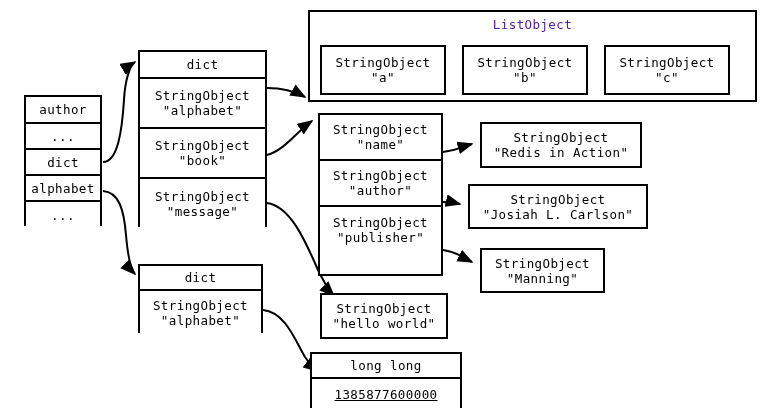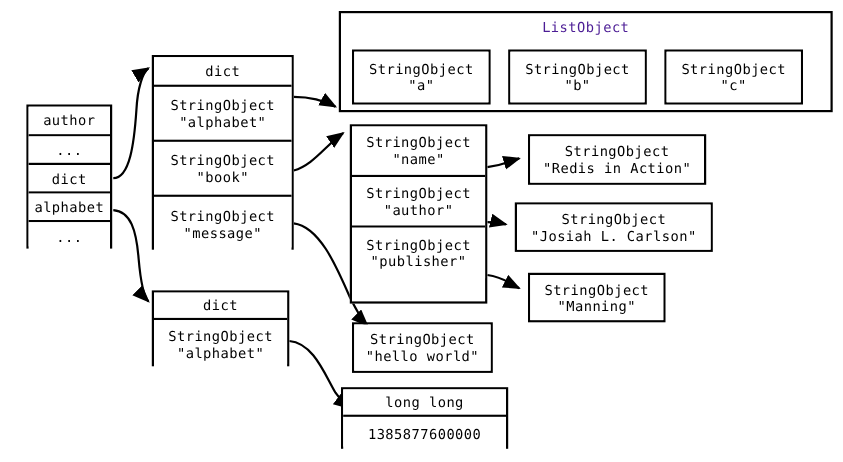--- a/index.html
+++ b/index.html
@@ -214,18 +214,18 @@
     <div class="cell" style="height:100%;">
       <span>StringObject</span>
       <span class="l2">"hello world"</span>
     </div>
   </div>
 
   <div class="box" style="left:310px; top:352px; width:152px; height:56px;">
     <div class="cell" style="height:25px;justify-content:center;">
       <span>long long</span>
     </div>
-    <div class="cell" style="height:31px;">
+    <div class="cell" style="height:31px;text-decoration:underline;">
       <span>1385877600000</span>
     </div>
   </div>
 
 </div>
 
 </body></html>

